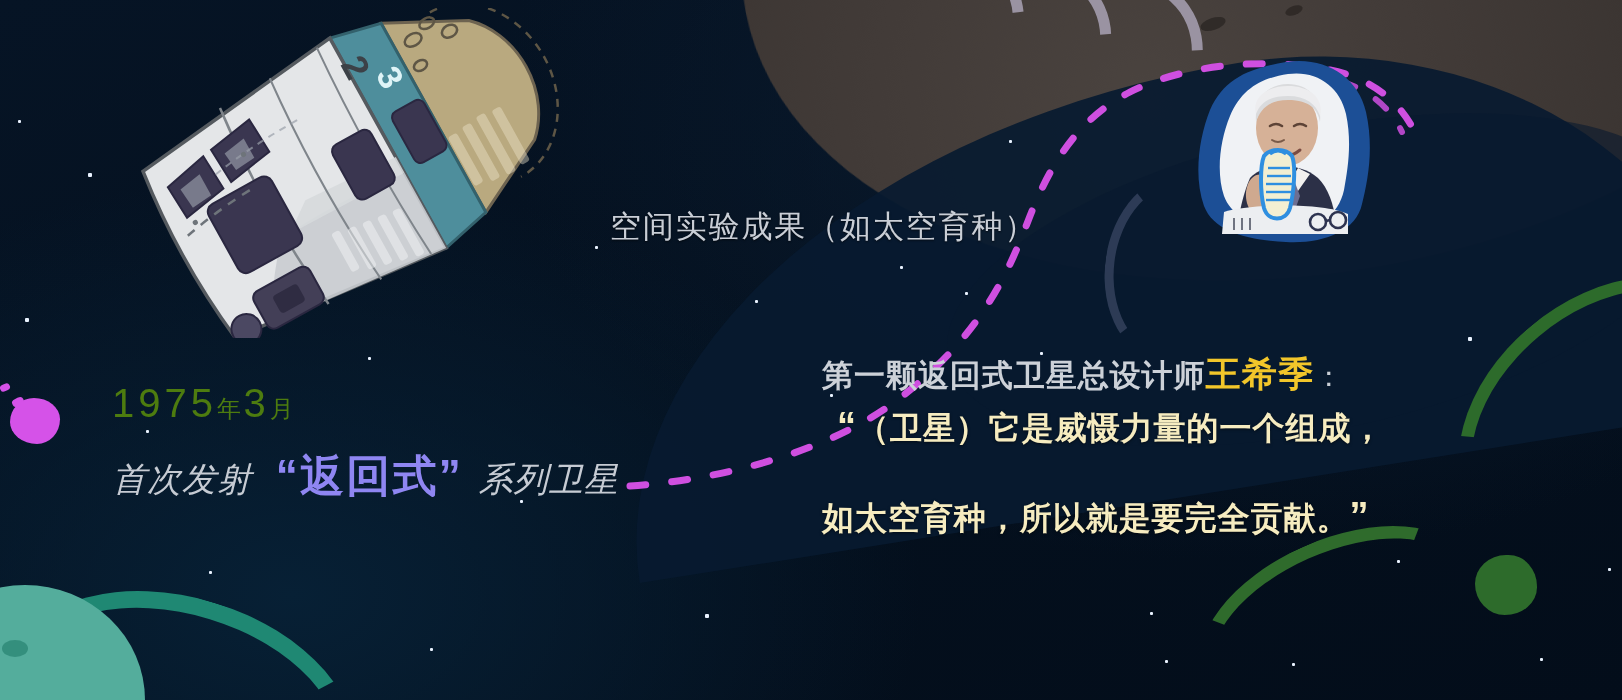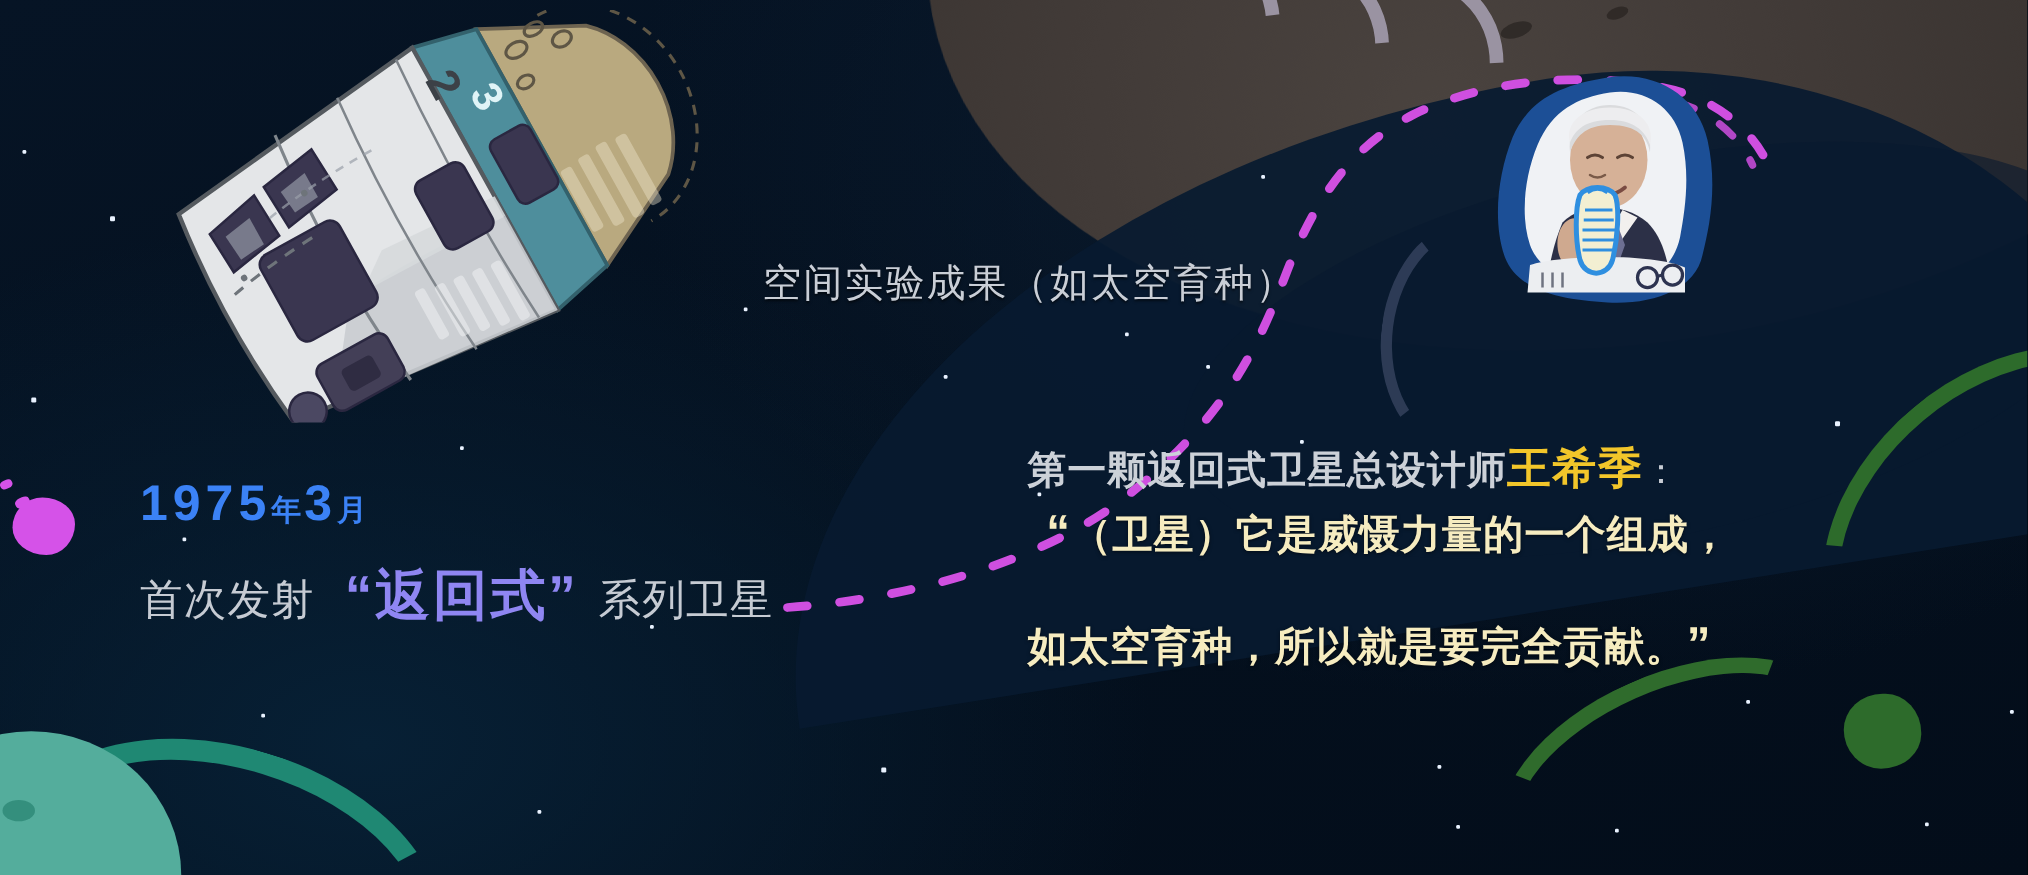--- a/index.html
+++ b/index.html
@@ -208,30 +208,31 @@
     white-space: nowrap;
     letter-spacing: .06em;
   }
   .cap-note {
     color: #c9ced6;
     font-size: 31px;
     font-weight: 500;
     text-shadow: 0 1px 2px rgba(0,0,0,.6);
   }
   .date-line {
-    color: #3b82f6;
+    color: #4d7c0f;
     font-size: 40px;
-    font-weight: 700;
+    font-weight: 400;
     letter-spacing: .1em;
   }
   .date-unit { font-size: 24px; }
   .launch-line {
     color: #c6cbd3;
     font-size: 34px;
     font-weight: 500;
+    font-style: italic;
   }
   .launch-hl {
     color: #8f86f2;
     font-size: 44px;
     font-weight: 700;
     letter-spacing: .05em;
   }
   .credit-line {
     color: #ccd1d8;
     font-size: 31px;

